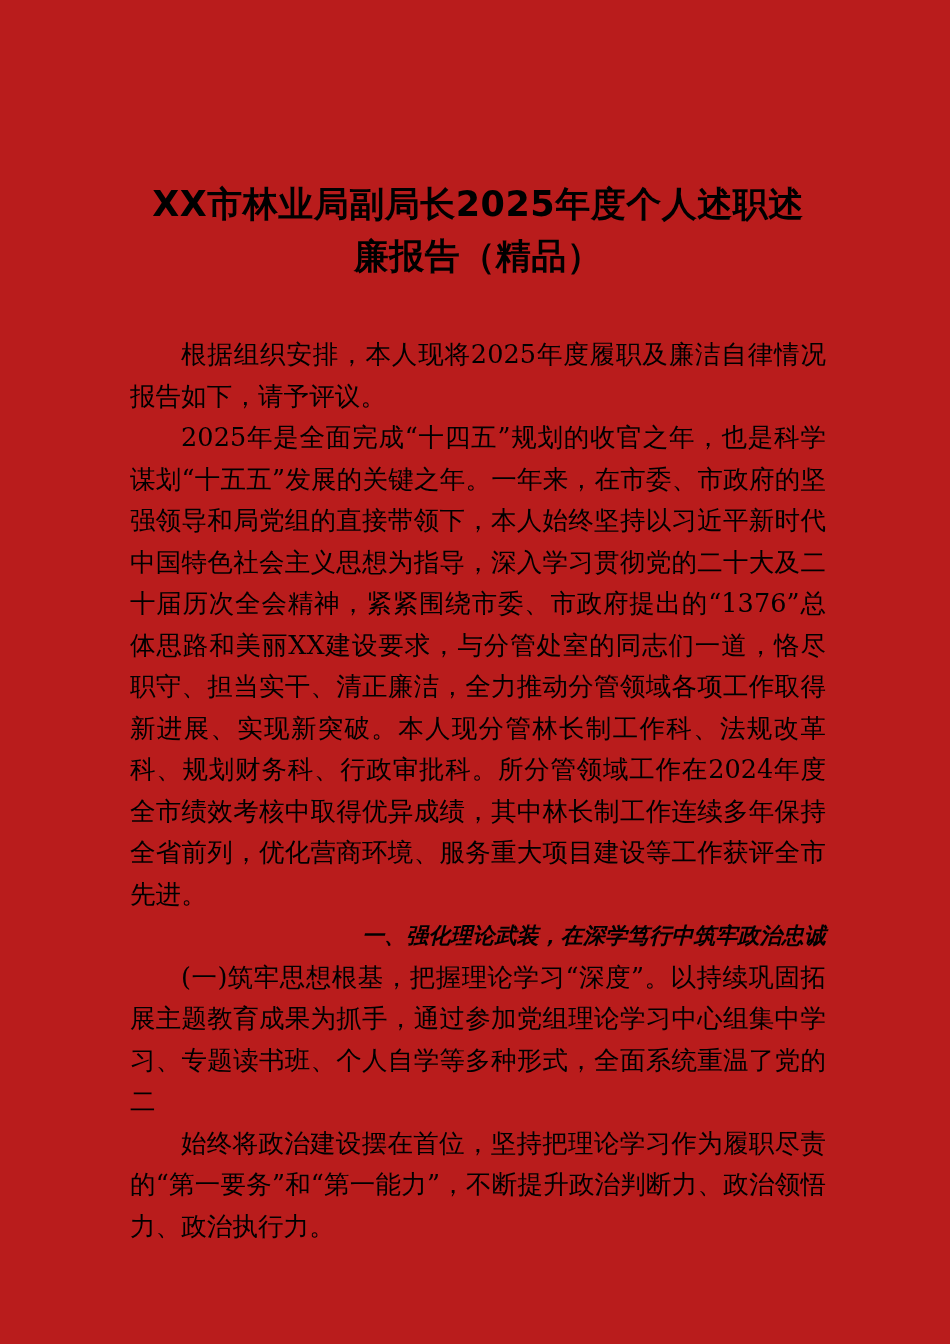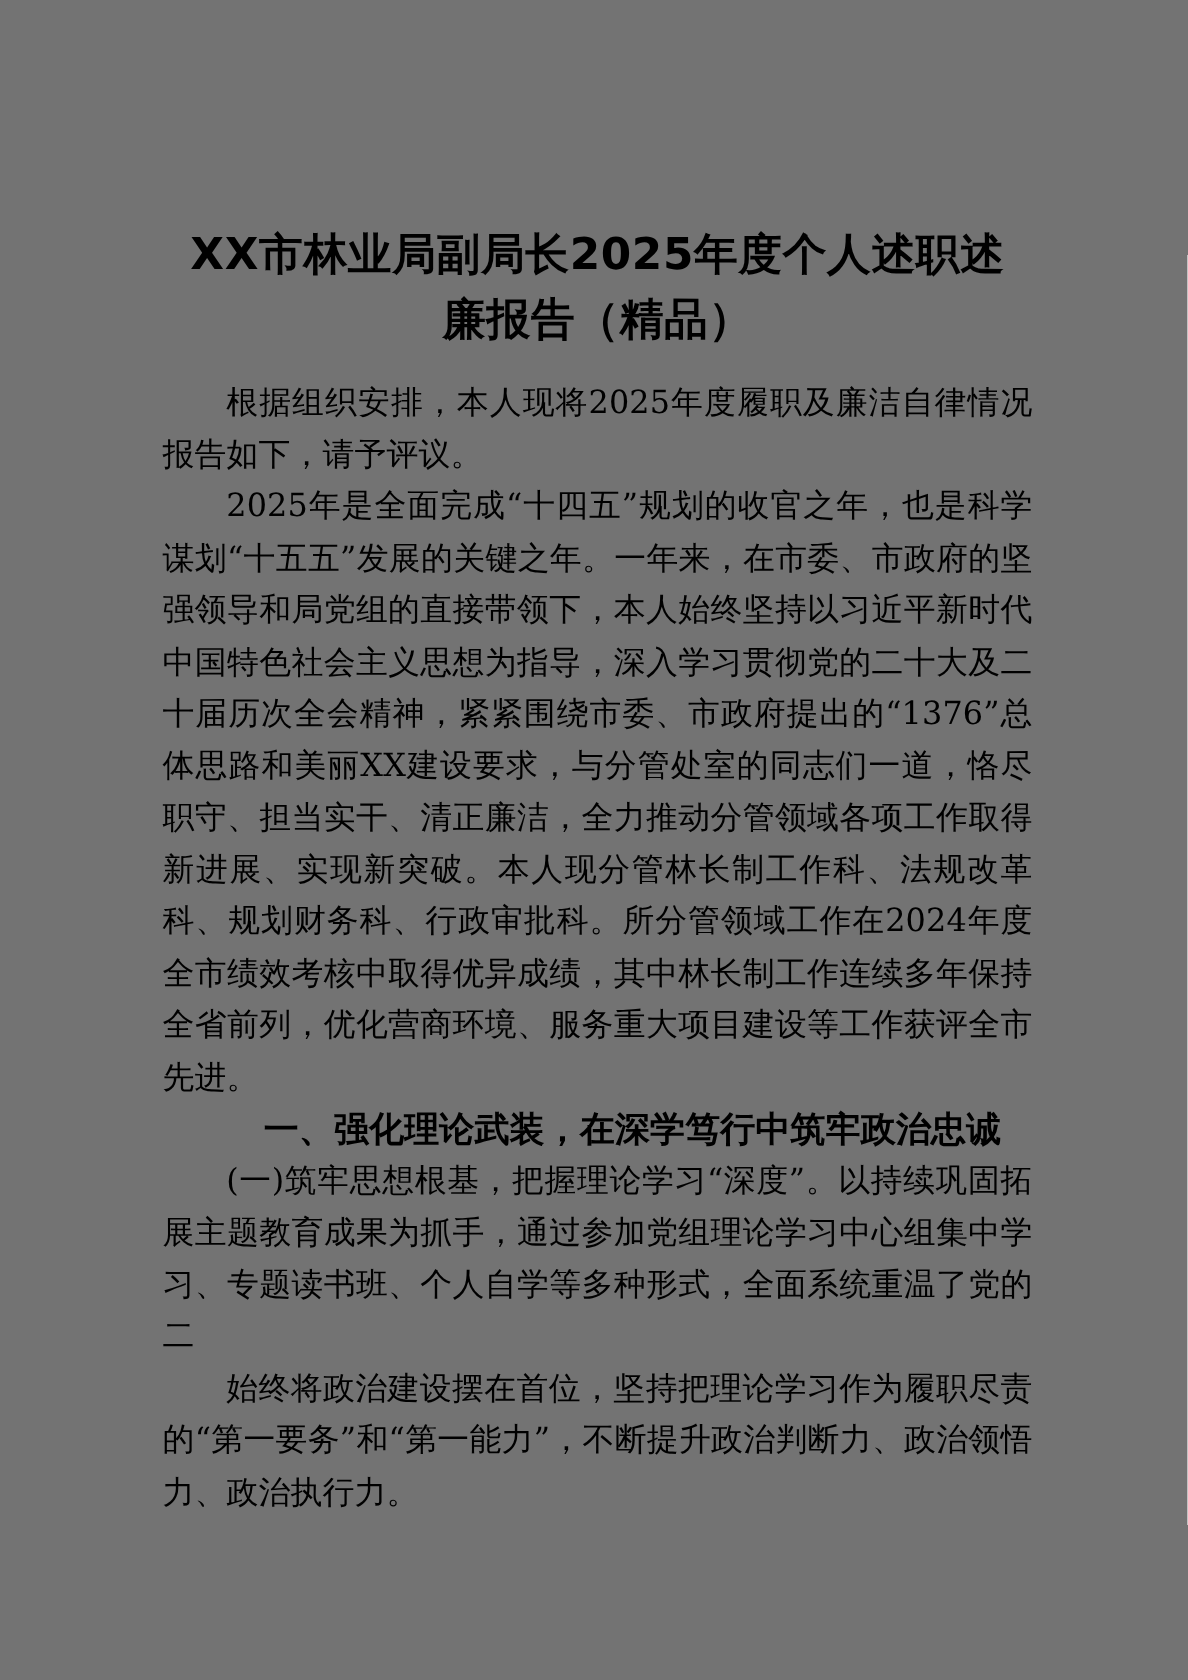--- a/index.html
+++ b/index.html
@@ -14,21 +14,21 @@
     overflow: hidden;
     font-family: "DejaVu Serif", serif;
     color: #000000;
     -webkit-font-smoothing: antialiased;
   }
 
   .page {
     position: relative;
     width: 950px;
     height: 1344px;
-    background: #737373;
+    background: #b91c1c;
     box-sizing: border-box;
     padding: 0;
   }
 
   .content {
     position: absolute;
     left: 130px;
     top: 178px;
     width: 696px;
   }
@@ -41,21 +41,21 @@
     line-height: 52px;
     text-align: center;
     letter-spacing: 0.5px;
     margin: 0 0 0 0;
     padding: 0 6px;
     word-break: break-all;
   }
 
   
   .body-block {
-    margin-top: 20px;
+    margin-top: 52px;
   }
 
   p.para {
     margin: 0;
     font-family: "DejaVu Serif", "Liberation Serif", serif;
     font-size: 25.5px;
     line-height: 41.5px;
     text-align: justify;
     text-justify: inter-ideograph;
     text-indent: 2em;
@@ -64,26 +64,27 @@
   }
 
   p.para.first {
     margin-top: 0;
   }
 
   h2.section-heading {
     margin: 0;
     font-family: "DejaVu Sans", "Liberation Sans", sans-serif;
     font-weight: 700;
-    font-size: 28px;
+    font-size: 22px;
     line-height: 41.5px;
     text-indent: 2em;
-    text-align: center;
+    text-align: right;
     word-break: break-all;
     letter-spacing: 0.1px;
+    font-style: italic;
   }
 </style>
 </head>
 <body>
 
 <div class="page">
   <div class="content">
 
     <h1 class="doc-title">XX市林业局副局长2025年度个人述职述廉报告（精品）</h1>
 

